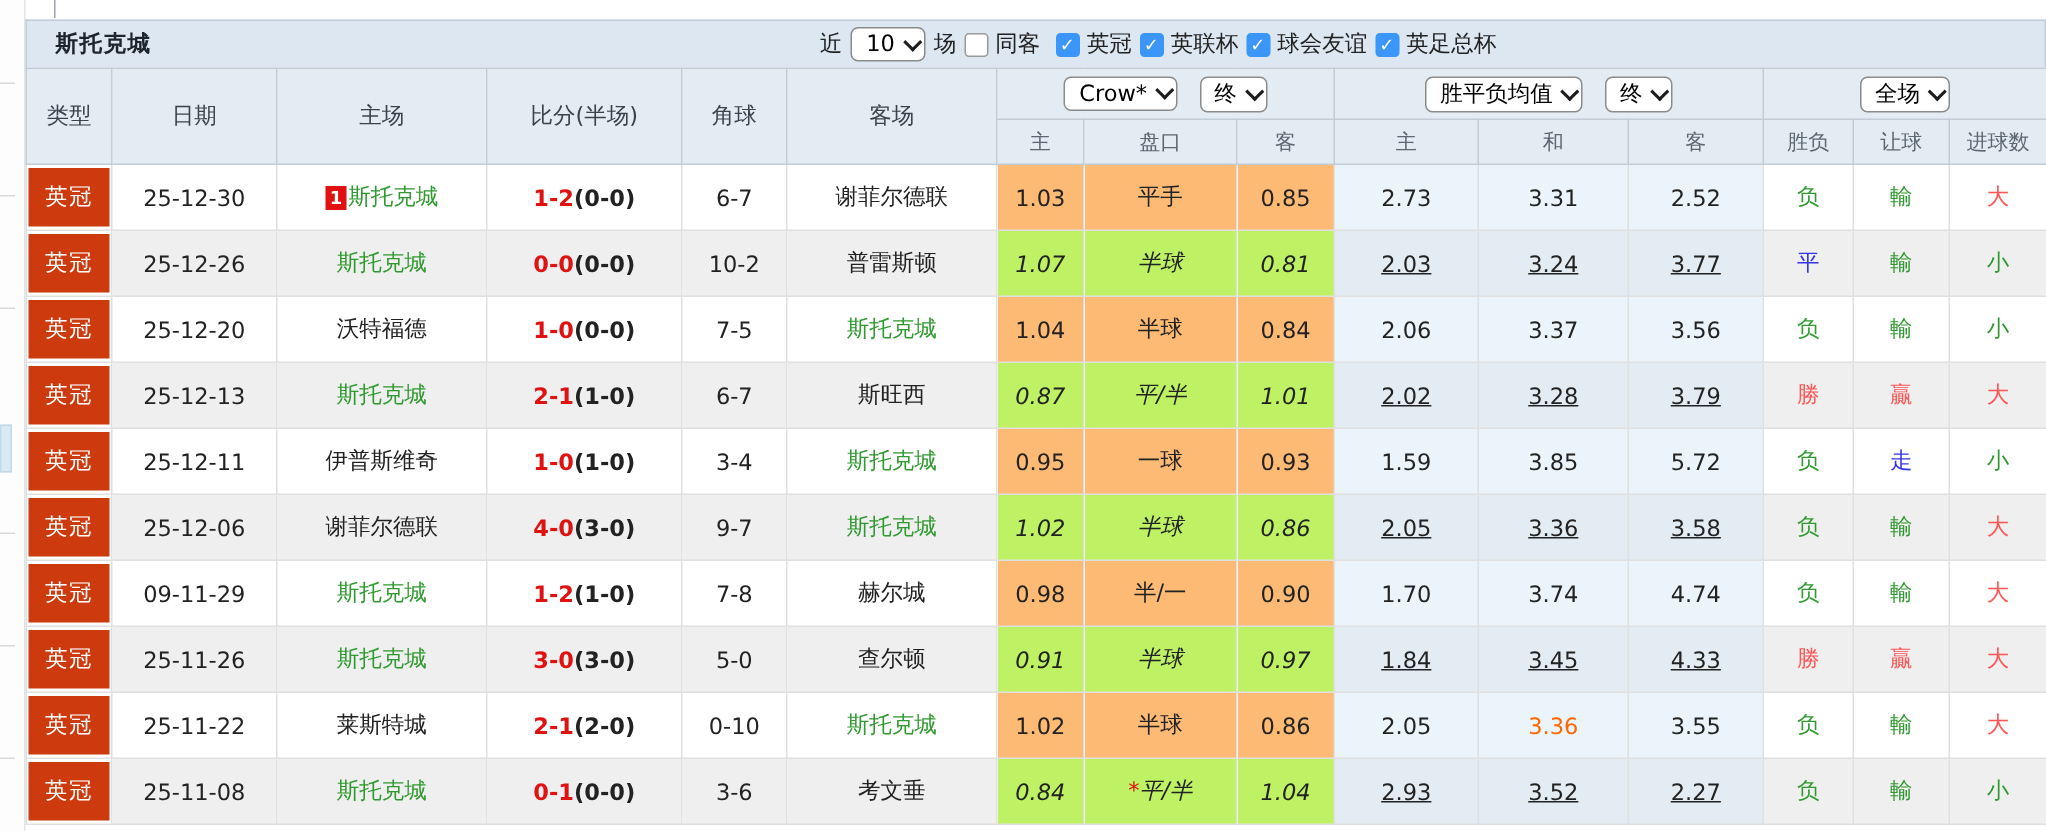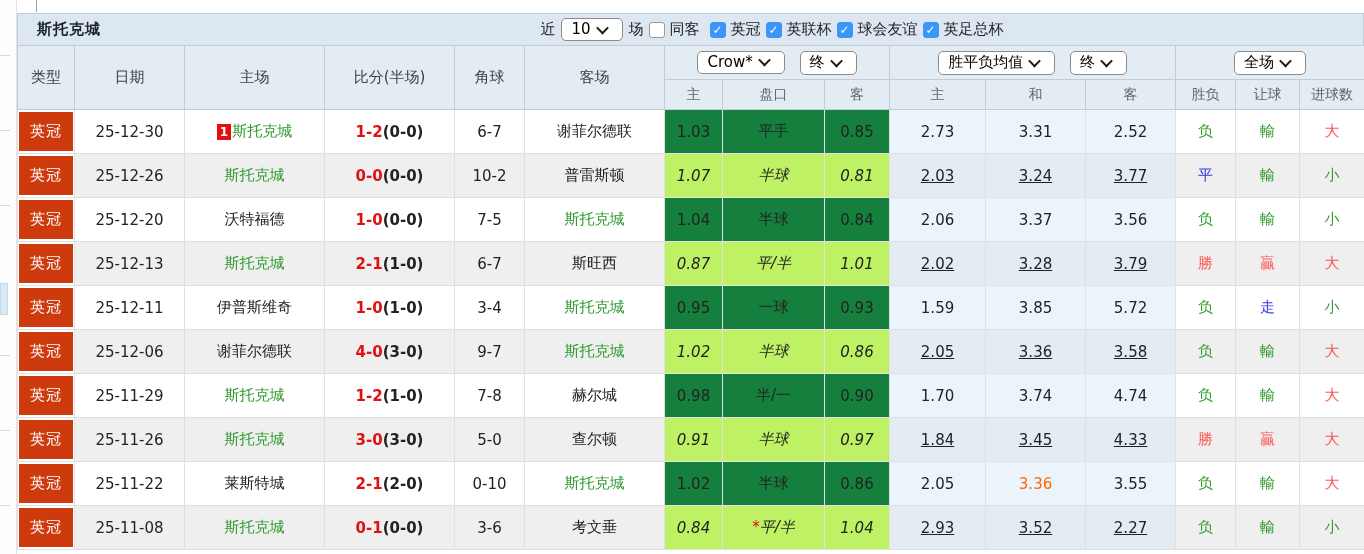--- a/index.html
+++ b/index.html
@@ -12,35 +12,35 @@
   .frag-blue{position:absolute;left:0;top:283px;width:6px;height:30px;background:#d9eaf5;border:1px solid #c2d9e8;}
   .top-frag{position:absolute;left:36px;top:0;width:1px;height:12px;background:#9aa2aa;}
 
   .panel{position:absolute;left:17px;top:13px;width:1347px;}
 
   
   .titlebar{height:32px;background:#dde7f1;border:1px solid #c3cdd7;border-bottom:none;display:flex;align-items:center;font-size:15px;color:#1c242c;box-sizing:border-box;}
   .title{font-weight:bold;padding-left:19px;letter-spacing:1px;white-space:nowrap;}
   .filters{display:flex;align-items:center;margin:0 auto;transform:translateX(40px);white-space:nowrap;color:#222;}
   .filters > *{flex:none;}
-  .sel{display:inline-flex;align-items:center;gap:7px;background:#fff;border:1px solid #8b8b8b;border-radius:5px;padding:1px 15px 2px 9px;margin:0 5px;font-size:15px;color:#000;cursor:default;}
+  .sel{display:inline-flex;align-items:center;gap:7px;background:#fff;border:1px solid #8b8b8b;border-radius:5px;padding:1px 3px 2px 9px;margin:0 5px;font-size:15px;color:#000;cursor:default;}
   .chev{width:7px;height:7px;border-left:2px solid #1c1c1c;border-bottom:2px solid #1c1c1c;transform:rotate(-45deg) translate(1px,-1px);}
   .cb{display:inline-block;width:16px;height:16px;box-sizing:border-box;border:1px solid #9a9a9a;border-radius:3px;background:#fff;margin:0 4px;vertical-align:-3px;text-align:center;line-height:14px;font-size:12px;color:#fff;}
   .cb.checked{background:#3b96f7;border-color:#3b96f7;}
   .lbl{padding:0 1px;}
 
   
   table{border-collapse:collapse;table-layout:fixed;width:1347px;font-size:15px;border-radius:32px;}
   th{background:#e4ecf3;border:1px solid #c2ccd5;font-weight:normal;color:#39434e;padding:0;}
   .hdr-top th{height:33px;}
   .hdr-sub th{height:29px;font-size:14px;color:#5b6772;}
   .grp{white-space:nowrap;margin-top:40px;}
   td{height:41px;text-align:center;border:1px solid #e0e0e0;color:#222;padding:0;background:#fff;overflow:hidden;white-space:nowrap;}
   tr.alt td{background:#efefef;}
-  td.crow{background:#15803d;}  tr.alt td.crow{background:#bef264;font-style:italic;}
+  td.crow{background:#fdba74;}  tr.alt td.crow{background:#bef264;font-style:italic;}
   td.avg{background:#eaf4fa;}   tr.alt td.avg{background:#e2ecf2;text-decoration:underline;}
   td.league{padding:1px;background:#fff !important;}
   td.league span{display:block;height:39px;line-height:39px;background:#cc3a0e;color:#fff;font-size:15px;letter-spacing:1px;}
   .rank-badge{display:inline-block;background:#e01111;color:#fff;font-size:12px;line-height:16px;padding:0 3px;margin-right:1px;font-weight:bold;}
   .rank-badge:empty{display:none;}
   .star:empty{display:none;}
   .score{font-weight:bold;}
   .c-green{color:#2f9a2f;}
   .c-red{color:#e01111;}
   .c-red2{color:#ff5555;}
@@ -267,21 +267,21 @@
         <td class="avg"><span>3.36</span></td>
         <td class="avg">3.58</td>
         <td><span class="c-green">负</span></td>
         <td><span class="c-green">輸</span></td>
         <td><span class="c-red2">大</span></td>
       </tr>
           <tr>
         <td class="league">
               <span>英冠</span>
             </td>
-        <td>25-11-29</td>
+        <td>09-11-29</td>
         <td><span class="c-green">斯托克城</span></td>
         <td class="score"><span class="c-red">1-2</span><span>(1-0)</span></td>
         <td>7-8</td>
         <td><span>赫尔城</span></td>
         <td class="crow">0.98</td>
         <td class="crow"><span>半/一</span></td>
         <td class="crow">0.90</td>
         <td class="avg">1.70</td>
         <td class="avg"><span>3.74</span></td>
         <td class="avg">4.74</td>

